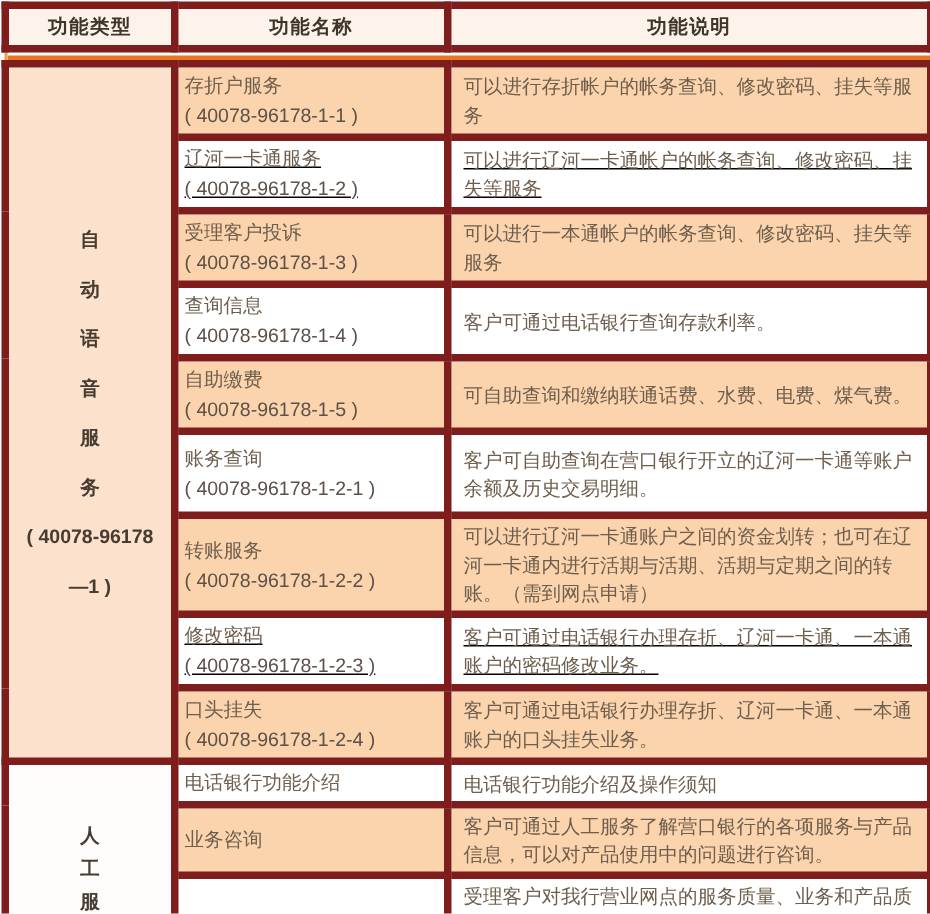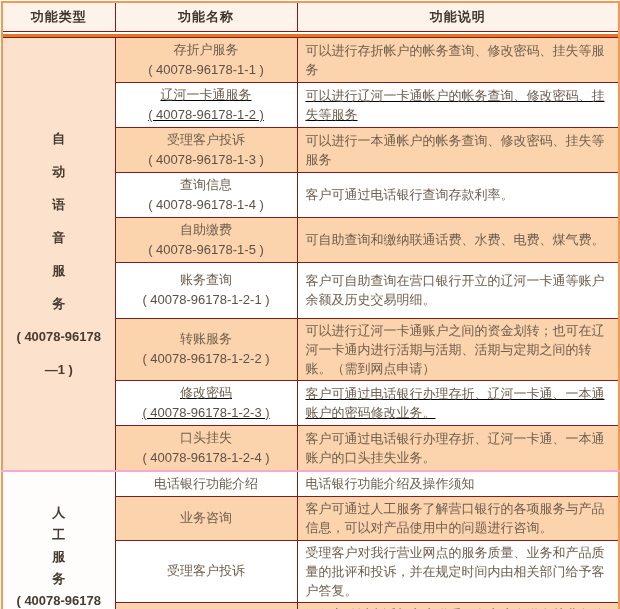--- a/index.html
+++ b/index.html
@@ -20,21 +20,21 @@
     table-layout: fixed;
     width: 617px;
     border: 2px solid #f29a52;
     border-bottom: 4px solid #ef9748;
   }
   col.c1 { width: 113px; }
   col.c2 { width: 182px; }
   col.c3 { width: 322px; }
 
   th, td {
-    border: 1px solid #7f1d1d;
+    border: 5px solid #7f1d1d;
     font-size: 13px;
     box-sizing: border-box;
     overflow: hidden;
   }
   thead th {
     background: #fdf3ea;
     color: #3e352b;
     font-weight: bold;
     height: 29px;
     text-align: center;
@@ -55,21 +55,20 @@
     vertical-align: middle;
     font-weight: bold;
     color: #463c31;
     white-space: pre-line;
     font-size: 13px;
   }
   td.type-1 { background: #fce2cc; line-height: 33px; }
   td.type-2 { background: #fffdfb; line-height: 22px; }
 
   td.name-cell {
-    text-align: center;
     vertical-align: middle;
     color: #6e5e4d;
     line-height: 20px;
     padding: 2px 4px;
   }
   td.name-cell .svc-code { color: #5d5048; }
 
   td.desc-cell {
     text-align: left;
     vertical-align: middle;

